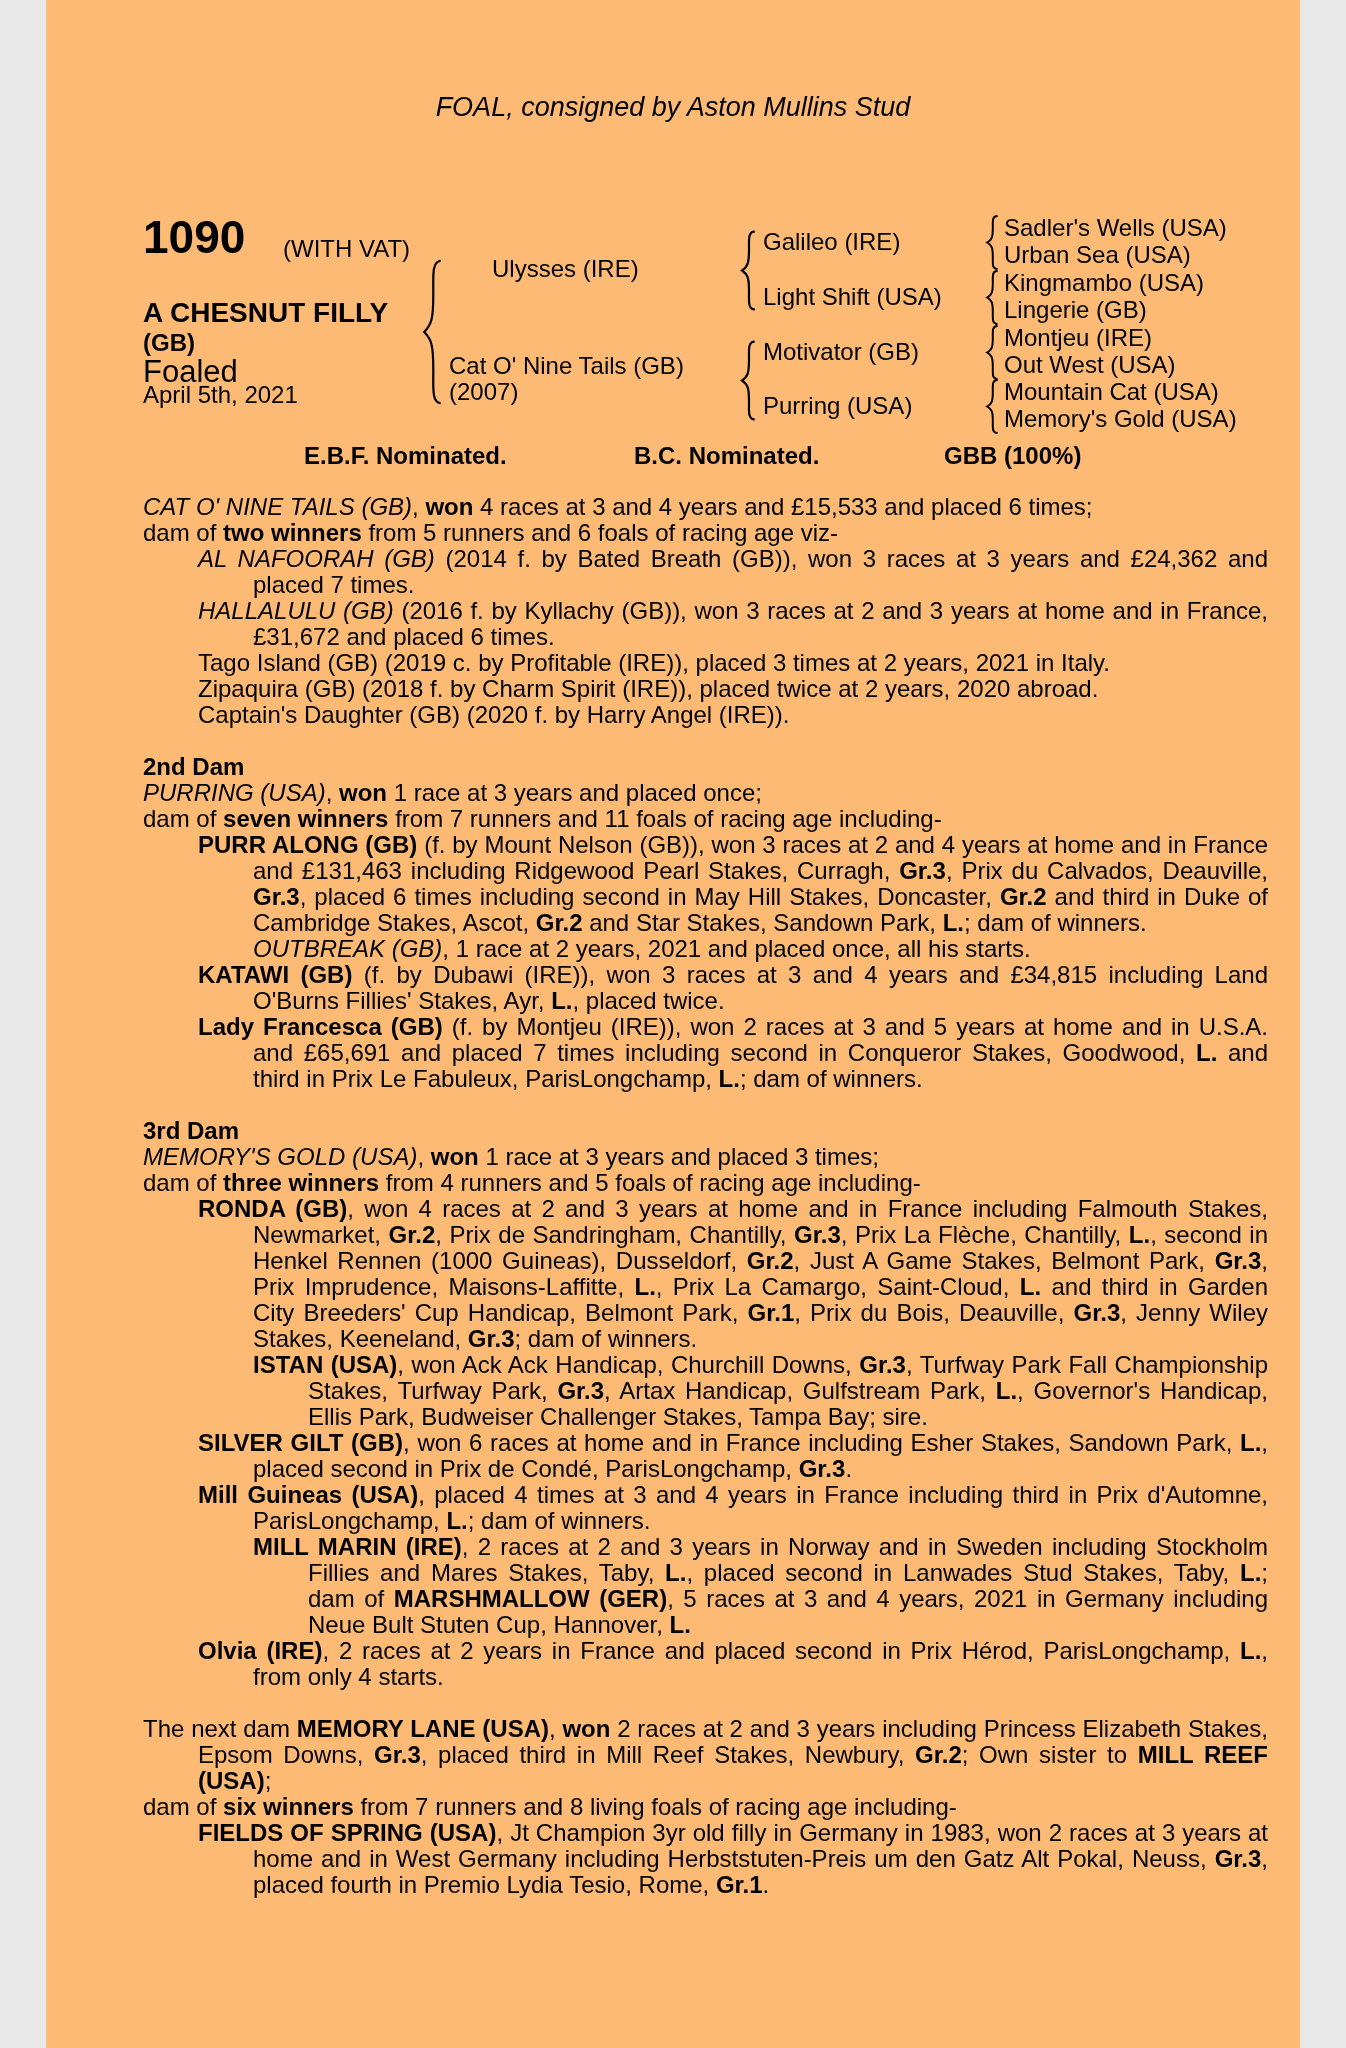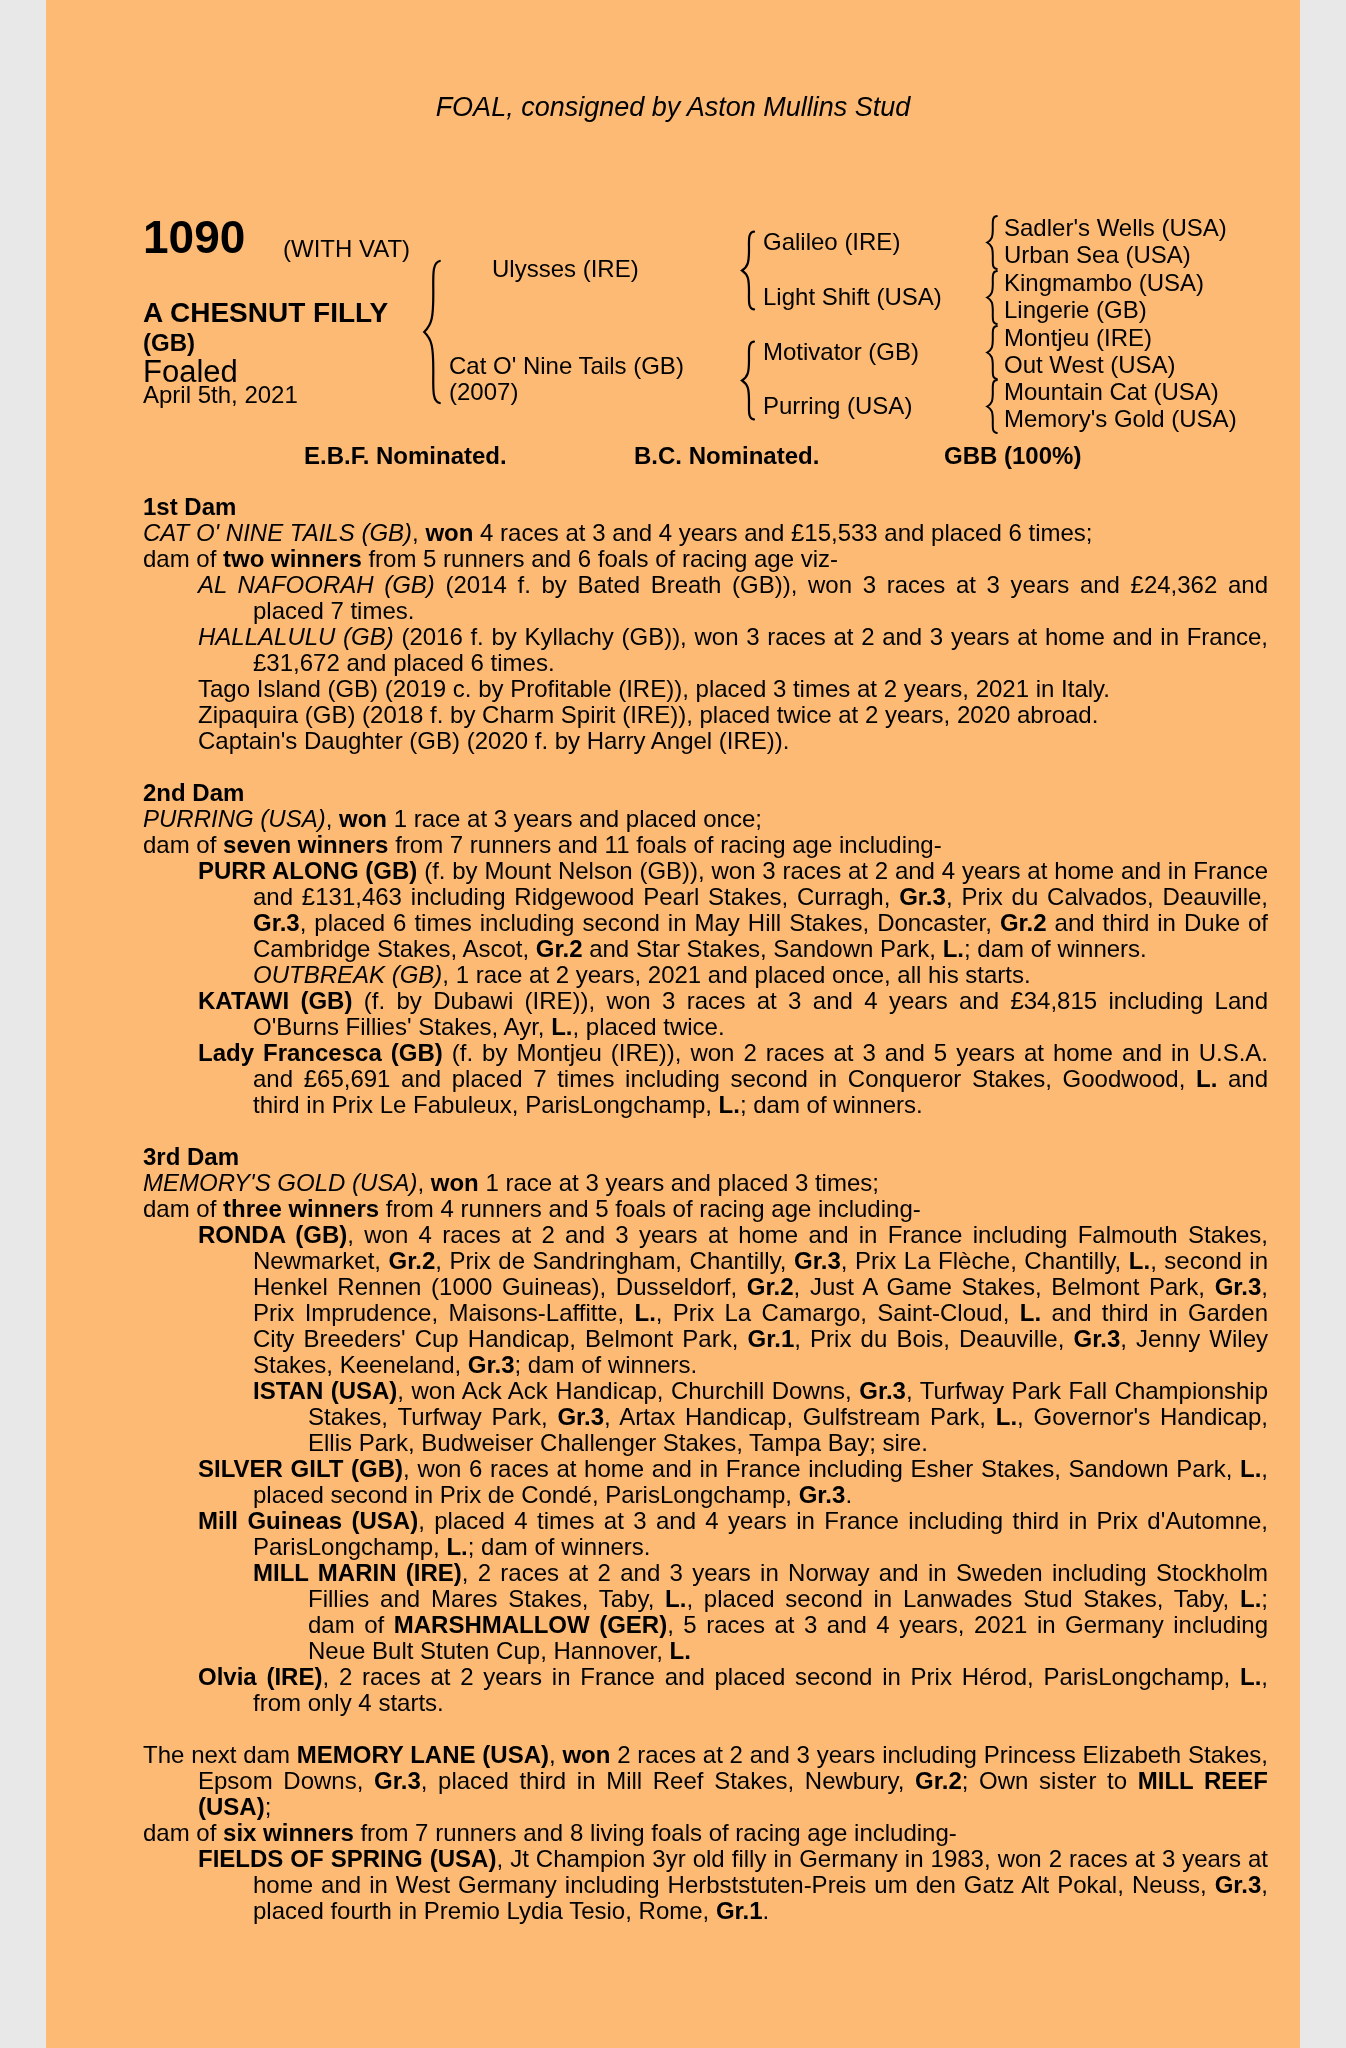--- a/index.html
+++ b/index.html
@@ -165,21 +165,20 @@
   <div class="pn pn-gg4">Montjeu (IRE)</div>
   <div class="pn pn-gg5">Out West (USA)</div>
   <div class="pn pn-gg6">Mountain Cat (USA)</div>
   <div class="pn pn-gg7">Memory's Gold (USA)</div>
 
   <div class="nom nom1">E.B.F. Nominated.</div>
   <div class="nom nom2">B.C. Nominated.</div>
   <div class="nom nom3">GBB (100%)</div>
 
   <div id="sections">
-      <div class="dam-head">1st Dam</div>
       <p class="para p0"><span class="s-i">CAT O' NINE TAILS (GB)</span><span class="s-n">, </span><span class="s-b">won</span><span class="s-n"> 4 races at 3 and 4 years and £15,533 and placed 6 times;</span></p>
       <p class="para p0"><span class="s-n">dam of </span><span class="s-b">two winners</span><span class="s-n"> from 5 runners and 6 foals of racing age viz-</span></p>
       <p class="para p1"><span class="s-i">AL NAFOORAH (GB)</span><span class="s-n"> (2014 f. by Bated Breath (GB)), won 3 races at 3 years and £24,362 and placed 7 times.</span></p>
       <p class="para p1"><span class="s-i">HALLALULU (GB)</span><span class="s-n"> (2016 f. by Kyllachy (GB)), won 3 races at 2 and 3 years at home and in France, £31,672 and placed 6 times.</span></p>
       <p class="para p1"><span class="s-n">Tago Island (GB) (2019 c. by Profitable (IRE)), placed 3 times at 2 years, 2021 in Italy.</span></p>
       <p class="para p1"><span class="s-n">Zipaquira (GB) (2018 f. by Charm Spirit (IRE)), placed twice at 2 years, 2020 abroad.</span></p>
       <p class="para p1"><span class="s-n">Captain's Daughter (GB) (2020 f. by Harry Angel (IRE)).</span></p>
       <div class="dam-head">2nd Dam</div>
       <p class="para p0"><span class="s-i">PURRING (USA)</span><span class="s-n">, </span><span class="s-b">won</span><span class="s-n"> 1 race at 3 years and placed once;</span></p>
       <p class="para p0"><span class="s-n">dam of </span><span class="s-b">seven winners</span><span class="s-n"> from 7 runners and 11 foals of racing age including-</span></p>

